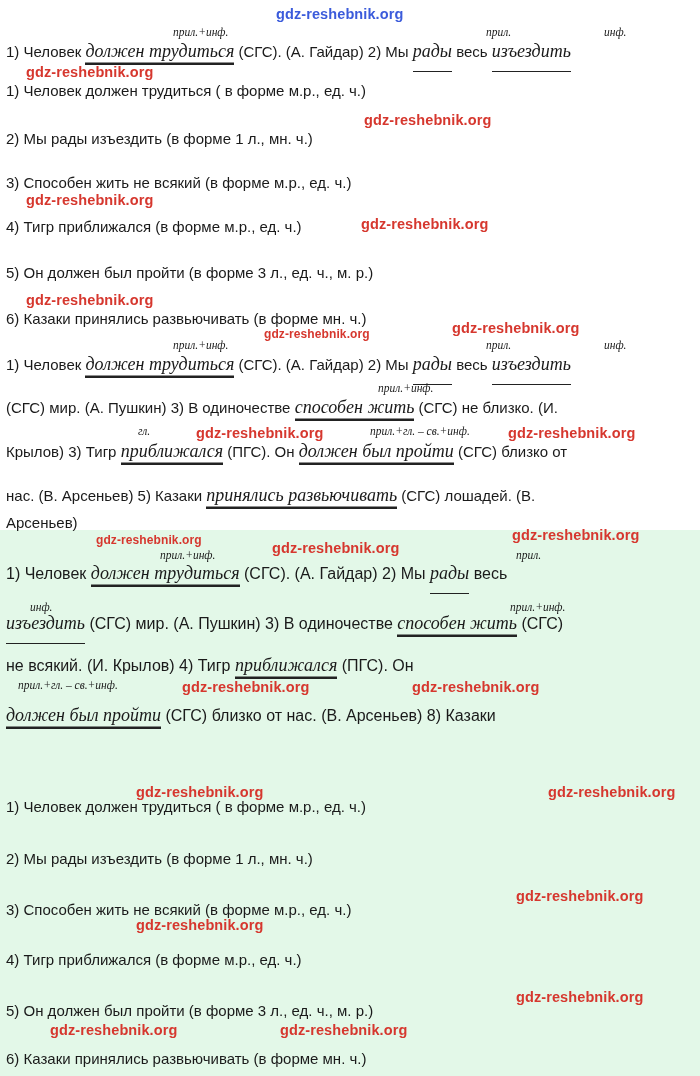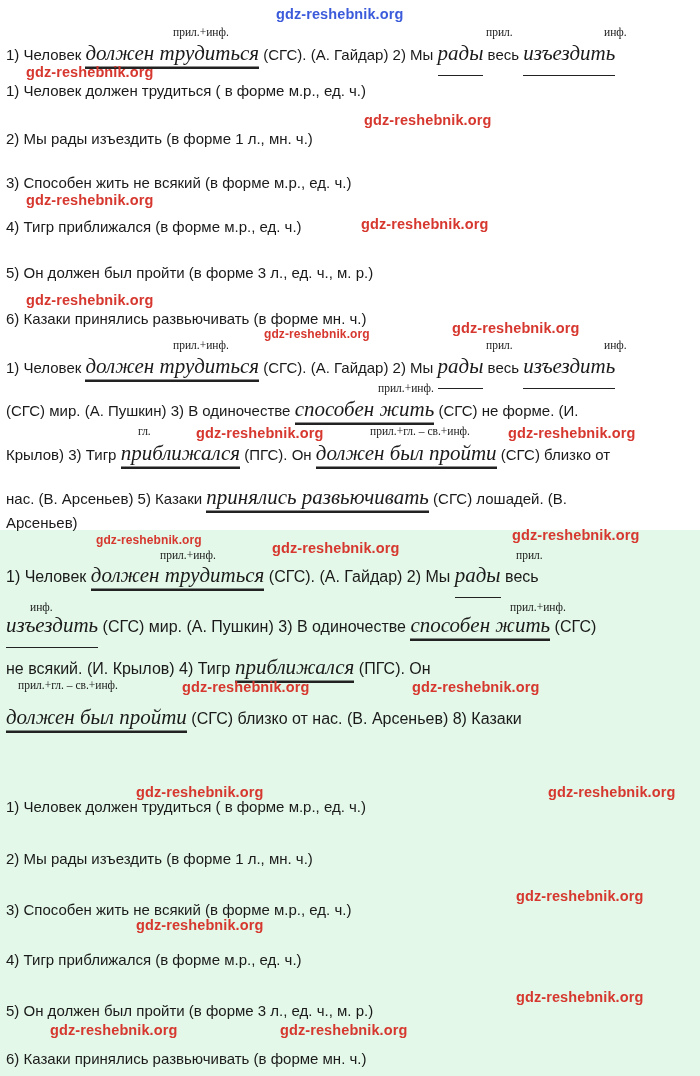--- a/index.html
+++ b/index.html
@@ -50,34 +50,35 @@
     letter-spacing: 0.1px;
   }
   .wm.small { font-size: 12px; }
   .wm.top {
     color: #3b5bdb;
     font-size: 14.5px;
   }
   .it {
     font-style: italic;
     font-family: "Liberation Serif", serif;
-    font-size: 21px;
+    font-size: 18px;
   }
   .u-single {
     border-bottom: 1.5px solid #222;
     padding-bottom: 10px;
   }
   .u-double {
     border-bottom: 1.5px solid #222;
     box-shadow: inset 0 -5px 0 -3.5px #222;
     padding-bottom: 3px;
   }
   .tag {
     position: absolute;
     font-family: "Liberation Serif", serif;
+    font-style: italic;
     font-size: 11.5px;
     color: #1a1a1a;
     white-space: nowrap;
   }
 </style>
 </head>
 <body>
 
 <div class="page">
 
@@ -103,21 +104,21 @@
   <div class="tag" style="left:604px; top:339px;">инф.</div>
   <div class="tag" style="left:378px; top:382px;">прил.+инф.</div>
   <div class="tag" style="left:138px; top:425px;">гл.</div>
   <div class="tag" style="left:370px; top:425px;">прил.+гл. – св.+инф.</div>
 
   <div class="line" style="left:6px; top:353px;">
     <span>1) Человек </span><span class="it u-double">должен трудиться</span><span> (СГС). (А. Гайдар) 2) Мы </span><span class="it u-single">рады</span><span> весь </span><span class="it u-single">изъездить</span>
   </div>
 
   <div class="line" style="left:6px; top:396px;">
-    <span>(СГС) мир. (А. Пушкин) 3) В одиночестве </span><span class="it u-double">способен жить</span><span> (СГС) не форме. (И.</span>
+    <span>(СГС) мир. (А. Пушкин) 3) В одиночестве </span><span class="it u-double">способен жить</span><span> (СГС) не близко. (И.</span>
   </div>
 
   <div class="line" style="left:6px; top:440px;">
     <span>Крылов) 3) Тигр </span><span class="it u-double">приближался</span><span> (ПГС). Он </span><span class="it u-double">должен был пройти</span><span> (СГС) близко от</span>
   </div>
 
   <div class="line" style="left:6px; top:484px;">
     <span>нас. (В. Арсеньев) 5) Казаки </span><span class="it u-double">принялись развьючивать</span><span> (СГС) лошадей. (В.</span>
   </div>
 

